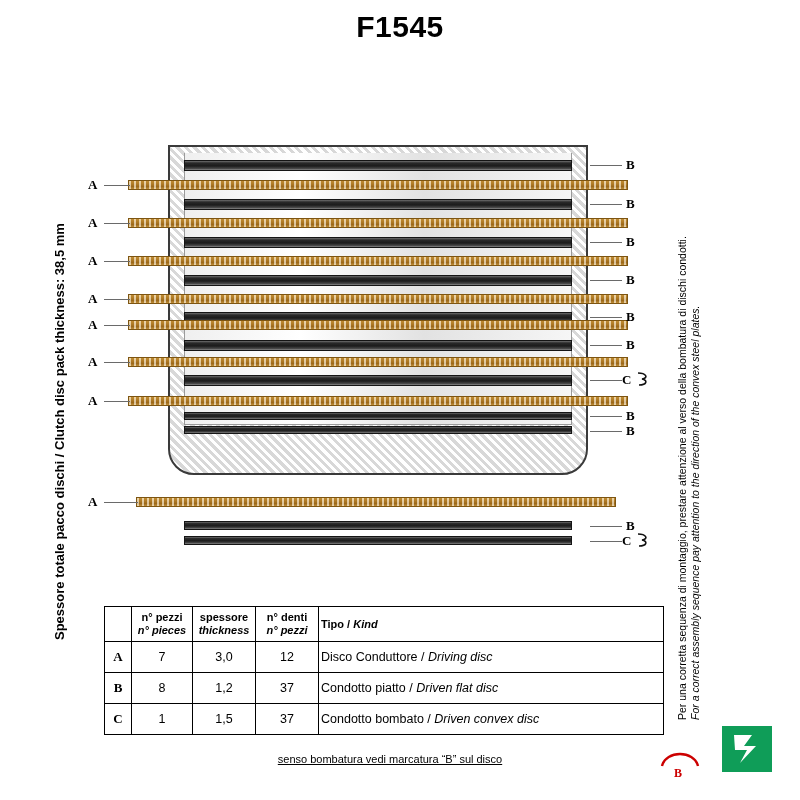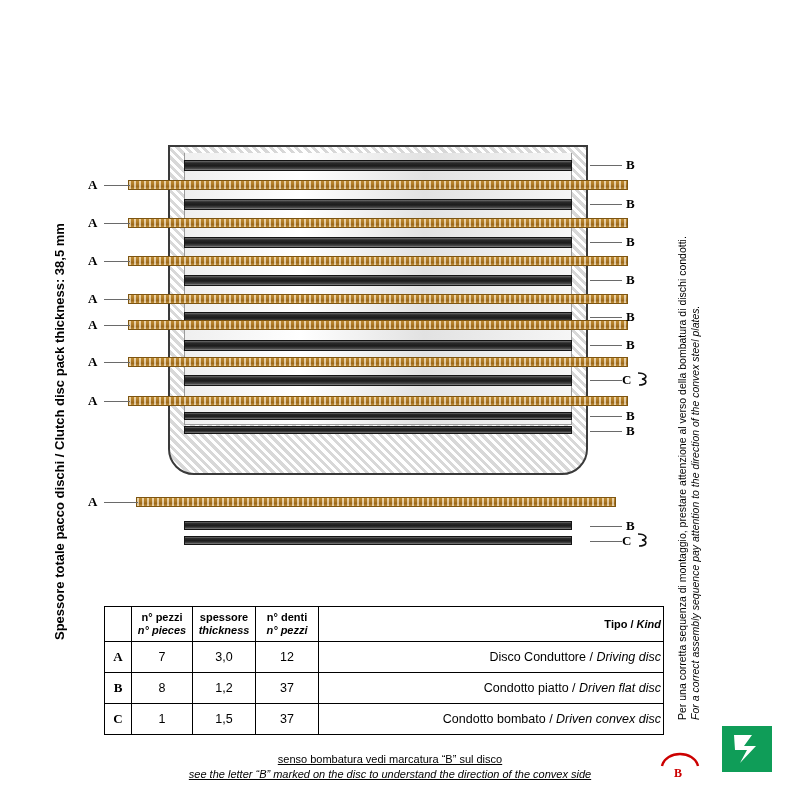--- a/index.html
+++ b/index.html
@@ -143,21 +143,21 @@
   .tbl thead td {
     font-size: 11px;
     line-height: 13px;
     font-weight: bold;
   }
   .tbl thead td .it { font-style: italic; font-weight: bold; }
   .tbl .c-key { width: 22px; font-weight: bold; font-family: "Liberation Serif", serif; font-size: 13px; }
   .tbl .c-n { width: 56px; }
   .tbl .c-th { width: 58px; }
   .tbl .c-t { width: 58px; }
-  .tbl .c-kind { text-align: right; border-radius: 16px; }
+  .tbl .c-kind { text-align: left; border-radius: 16px; }
   .tbl tbody td { height: 22px; }
   .tbl .kind-hdr { font-weight: bold; }
   .tbl .kind-hdr .it { font-style: italic; }
 
   
   .footnote {
     position: absolute;
     left: 120px; top: 752px;
     width: 540px;
     text-align: center;
@@ -182,20 +182,21 @@
     width: 50px; height: 46px;
     background: #0f9d58;
   }
   .logo svg { display: block; }
 </style>
 </head>
 <body>
 
 <div class="page">
 
+  <div class="title">F1545</div>
 
   <div class="vleft">Spessore totale pacco dischi / Clutch disc pack thickness: 38,5 mm</div>
   <div class="vright">
     <span class="l1">Per una corretta sequenza di montaggio, prestare attenzione al verso della bombatura di dischi condotti.</span>
     <span class="l2">For a correct assembly sequence pay attention to the direction of the convex steel plates.</span>
   </div>
 
   <div class="drawing">
 
     <div class="basket">
@@ -350,21 +351,20 @@
         <td class="c-t">37</td>
         <td class="c-kind">
           <span>Condotto bombato</span><span> / </span><span style="font-style:italic">Driven convex disc</span>
         </td>
       </tr>
     </tbody>
   </table>
 
   <div class="footnote">
     <div class="l1">senso bombatura vedi marcatura “B” sul disco</div>
-    <div class="l2">see the letter “B” marked on the disc to understand the direction of the convex side</div>
   </div>
 
   <div class="arcsym">
     <svg width="40" height="22" viewBox="0 0 40 22">
       <path d="M2 20 C6 4, 34 4, 38 20" fill="none" stroke="#cc0000" stroke-width="2.4"></path>
     </svg>
     <span class="bletter">B</span>
   </div>
 
   <div class="logo">

